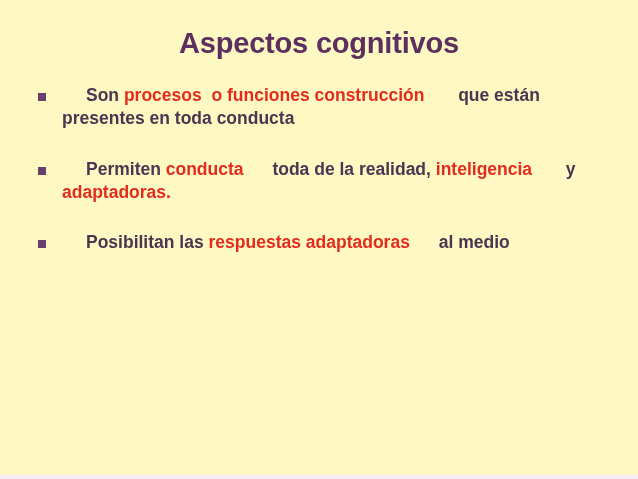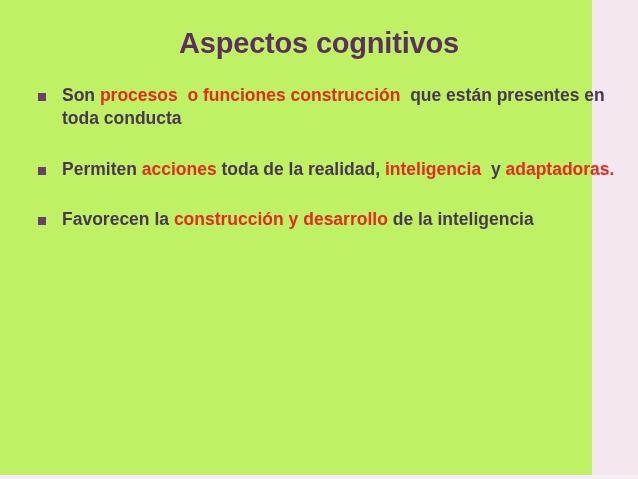--- a/index.html
+++ b/index.html
@@ -8,23 +8,23 @@
   }
   body {
     width: 638px;
     height: 479px;
     background: #f4e7ef;
     font-family: "Liberation Sans", sans-serif;
     overflow: hidden;
   }
   .slide {
     position: relative;
-    width: 592px;
+    width: 638px;
     height: 479px;
-    background: #bef264;
+    background: #fef9c3;
     box-sizing: border-box;
   }
   .slide-bottom-band {
     position: absolute;
     left: 0;
     bottom: 0;
     width: 638px;
     height: 4px;
     background: #f7eef4;
   }
@@ -68,31 +68,32 @@
     top: 9px;
     width: 8px;
     height: 8px;
     background: #6a3f6c;
   }
   .accent {
     color: #e32b1e;
   }
   .plain {
     color: #4b3651;
+    margin-left: 24px;
   }
 </style>
 </head>
 <body>
 
 <div class="slide">
 
   <div class="slide-title">Aspectos cognitivos</div>
 
   <ul class="bullet-list">
       <li class="bullet-item"><span class="bullet-marker"></span><span><span class="plain">Son </span><span class="accent">procesos  o funciones construcción</span><span class="plain">  que están presentes en toda conducta</span></span></li>
-      <li class="bullet-item"><span class="bullet-marker"></span><span><span class="plain">Permiten </span><span class="accent">acciones</span><span class="plain"> toda de la realidad, </span><span class="accent">inteligencia</span><span class="plain">  y </span><span class="accent">adaptadoras.</span></span></li>
+      <li class="bullet-item"><span class="bullet-marker"></span><span><span class="plain">Permiten </span><span class="accent">conducta</span><span class="plain"> toda de la realidad, </span><span class="accent">inteligencia</span><span class="plain">  y </span><span class="accent">adaptadoras.</span></span></li>
       <li class="bullet-item"><span class="bullet-marker"></span></li>
-      <li class="bullet-item"><span class="bullet-marker"></span><span><span class="plain">Favorecen la </span><span class="accent">construcción y desarrollo</span><span class="plain"> de la inteligencia</span></span></li>
+      <li class="bullet-item"><span class="bullet-marker"></span><span><span class="plain">Posibilitan las </span><span class="accent">respuestas adaptadoras</span><span class="plain"> al medio</span></span></li>
     </ul>
 
   <div class="slide-bottom-band"></div>
 
 </div>
 
 </body></html>

